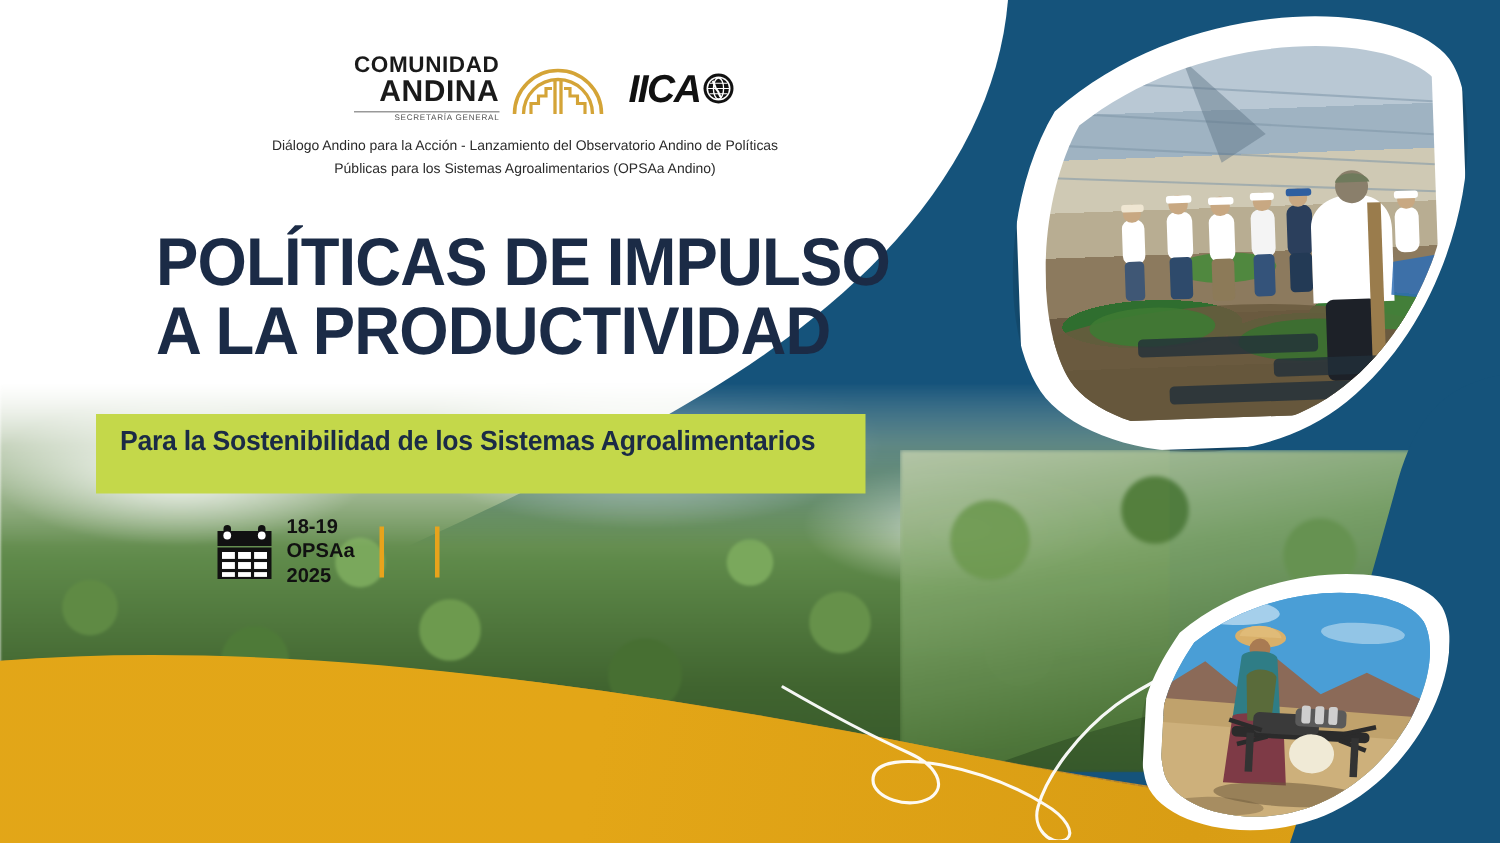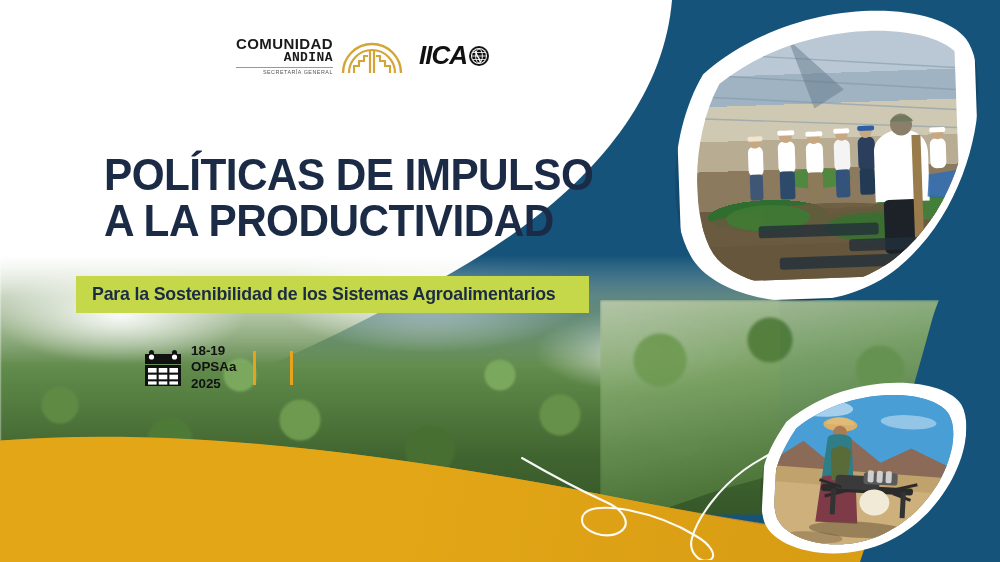--- a/index.html
+++ b/index.html
@@ -128,41 +128,41 @@
         #b79463 72% 100%);
   }
 
   
   #content { position:absolute; left:0; top:0; width:700px; }
 
   #logos { position:absolute; left:236px; top:36px; display:flex; align-items:center; gap:16px; }
   .logo-ca { display:flex; align-items:center; gap:8px; }
   .logo-ca-text { text-align:right; line-height:1.02; }
   .logo-ca-text .l1 { font-size:15px; font-weight:bold; letter-spacing:.4px; color:#1a1a1a; }
-  .logo-ca-text .l2 { font-size:13px; font-weight:bold; letter-spacing:.4px; color:#1a1a1a;font-family:Liberation Mono, monospace; }
+  .logo-ca-text .l2 { font-size:20px; font-weight:bold; letter-spacing:.4px; color:#1a1a1a; }
   .logo-ca-text .l3 { font-size:5.4px; letter-spacing:.5px; color:#555; margin-top:2px; border-top:1px solid #999; padding-top:2px;}
   .logo-iica { display:flex; align-items:center; gap:1px; }
   .logo-iica .txt { font-size:26px; font-weight:bold; font-style:italic; letter-spacing:-1px; color:#111; font-family:"Liberation Sans", sans-serif; }
 
   #event-line {
     position:absolute; left:60px; top:90px; width:580px;
     text-align:center; color:#2a2a2a; font-size:9.3px; line-height:1.62;
   }
 
   #title {
     position:absolute; left:104px; top:152px; width:560px;
     color:#1b2b46; font-weight:bold; font-size:45px; line-height:1.02;
     letter-spacing:-.6px; font-family:"Liberation Sans", sans-serif;
     transform:scaleX(.94); transform-origin:left center;
   }
   #title .l2 { display:block; }
 
   #banner {
-    position:absolute; left:76px; top:276px;
-    background:#c4d84a; padding:7px 14px 8px 16px;
+    position:absolute; left:64px; top:276px;
+    background:#c4d84a; padding:7px 14px 24px 16px;
   }
   #banner span {
     color:#1b2b46; font-weight:bold; font-size:18.5px; letter-spacing:-.2px;
     transform:scaleX(.96); display:inline-block; transform-origin:left center;
   }
 
   #info { position:absolute; left:144px; top:343px; display:flex; align-items:center; }
   .info-item { display:flex; align-items:center; gap:9px; }
   .info-text { color:#111; font-weight:bold; font-size:13.4px; line-height:1.22; white-space:nowrap; }
   .divider { width:3px; height:34px; background:#e8a31c; margin:0 17px; }
@@ -346,20 +346,22 @@
           <circle cx="11" cy="11" r="8" fill="#fff"></circle>
           <circle cx="11" cy="11" r="7" fill="#111"></circle>
           <ellipse cx="11" cy="11" rx="3.4" ry="7" fill="none" stroke="#fff" stroke-width=".9"></ellipse>
           <path d="M4,11 L18,11 M5,7.5 L17,7.5 M5,14.5 L17,14.5" stroke="#fff" stroke-width=".8"></path>
           <path d="M7,6 C9,8 8,10 10,12 C12,14 11,16 13,17" stroke="#fff" stroke-width="1.4" fill="none"></path>
         </svg>
       </div>
     </div>
 
     <div id="event-line">
+      <div>Diálogo Andino para la Acción - Lanzamiento del Observatorio Andino de Políticas</div>
+      <div>Públicas para los Sistemas Agroalimentarios (OPSAa Andino)</div>
     </div>
 
     <div id="title">
       <span class="l1">POLÍTICAS DE IMPULSO</span>
       <span class="l2">A LA PRODUCTIVIDAD</span>
     </div>
 
     <div id="banner">
       <span>Para la Sostenibilidad de los Sistemas Agroalimentarios</span>
     </div>

